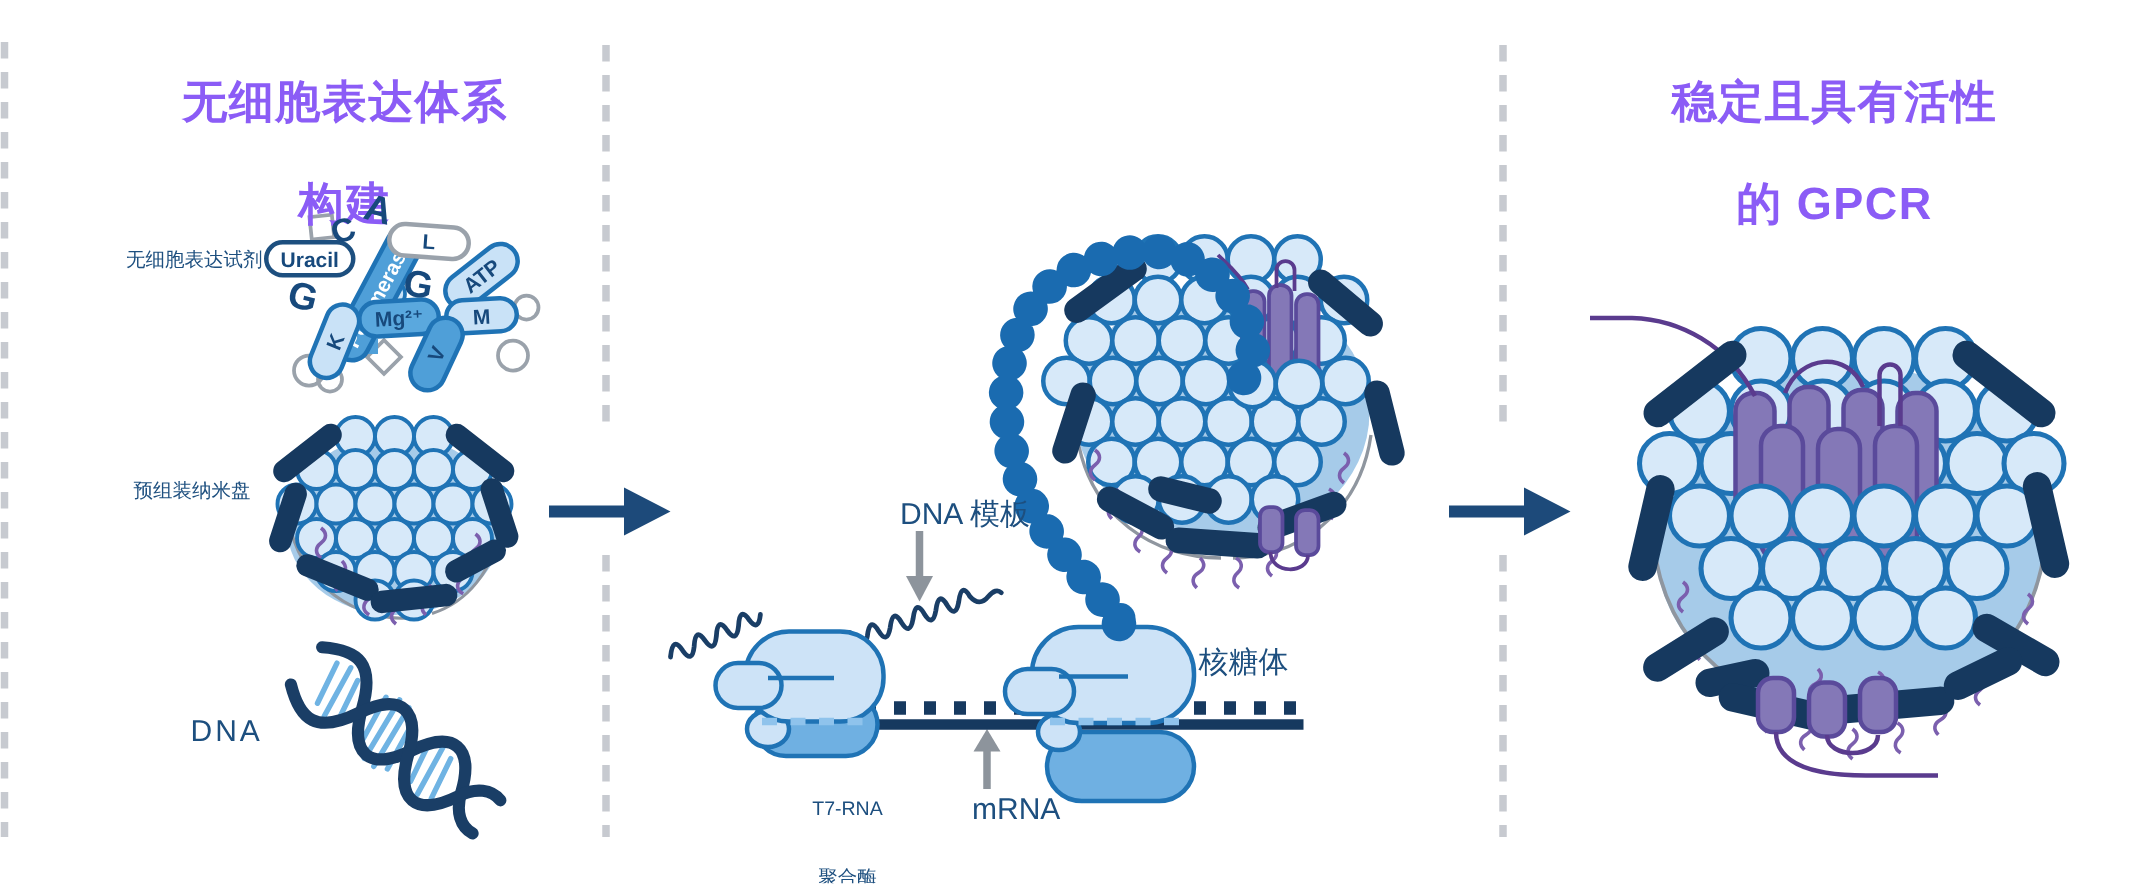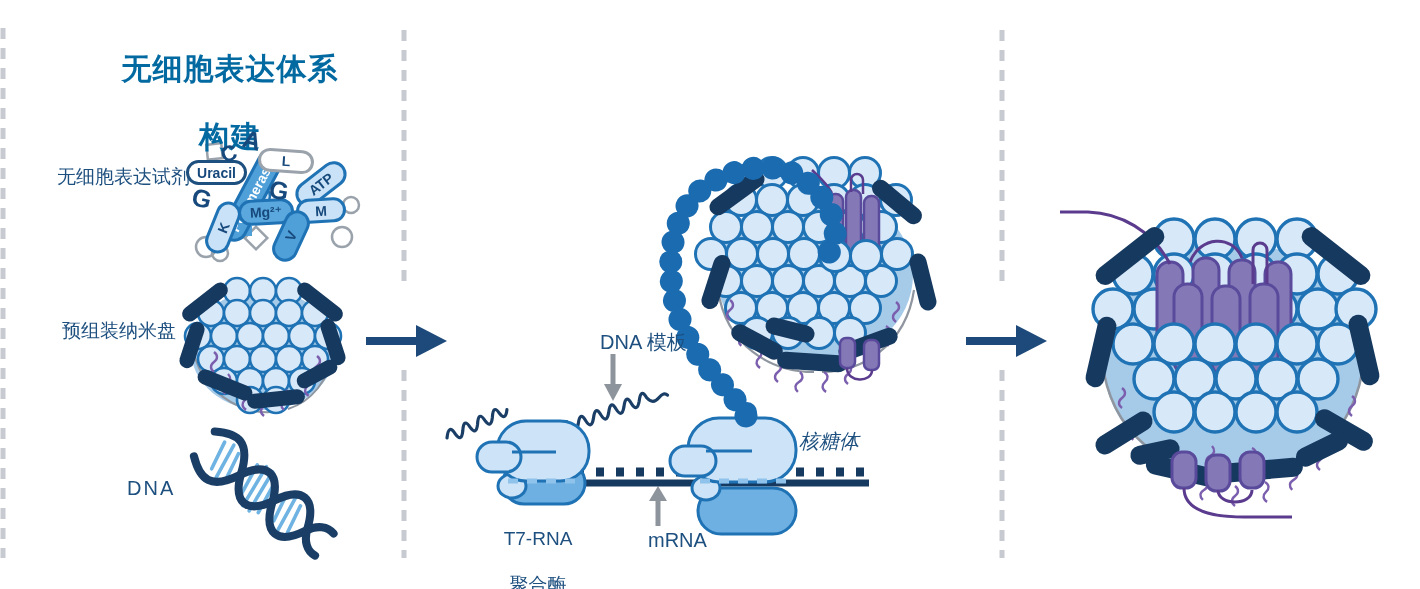--- a/index.html
+++ b/index.html
@@ -1,22 +1,22 @@
 <!DOCTYPE html>
 <html><head>
 <meta charset="utf-8">
 <style>
   html,body{margin:0;padding:0;background:#ffffff;}
   .stage{position:relative;width:1420px;height:589px;background:#ffffff;overflow:hidden;
          font-family:"Liberation Sans","DejaVu Sans",sans-serif;}
   .art{position:absolute;left:0;top:0;}
-  .title{position:absolute;color:#0369a1;font-weight:bold;font-size:30px;line-height:34px;
+  .title{position:absolute;color:#8b5cf6;font-weight:bold;font-size:30px;line-height:34px;
          text-align:center;letter-spacing:1px;white-space:pre-line;}
   .lbl{position:absolute;color:#1d4f7f;font-size:20px;white-space:nowrap;}
-  .lbl.small{font-size:19px;}
+  .lbl.small{font-size:13px;margin-left:27px;}
   .lbl.center{text-align:center;line-height:23px;white-space:pre-line;}
   .pill{position:absolute;display:flex;align-items:center;justify-content:center;
         border:3px solid #1f73b5;border-radius:999px;font-weight:bold;font-size:14px;
         color:#17497c;box-sizing:border-box;background:#c9e2f7;}
   .pill.white{background:#ffffff;border-color:#1d4f7f;}
   .pill.outline{background:#ffffff;border-color:#9aa2ab;}
   .pill.mid{background:#4f9fd8;}
   .pill.mid.lighttext{color:#ffffff;}
   .pill.mg{background:#5aa8de;}
   .letter{position:absolute;color:#17497c;font-weight:bold;font-size:24px;line-height:1;}
@@ -340,28 +340,29 @@
       <path d="M1184,488 C1184,512 1214,517 1244,517 L1292,517" fill="none" stroke="#5a3b8e" stroke-width="3"></path>
     </g>
   </g>
 </svg>
 
 <div class="title" style="left:60px;top:18px;width:340px;">
   <span>无细胞表达体系</span><br>
   <span>构建</span>
 </div>
 <div class="title" style="left:1068px;top:18px;width:310px;">
-  <br>
+  <span>稳定且具有活性</span><br>
+  <span>的 GPCR</span>
 </div>
 
 <div class="lbl small" style="left:57px;top:164px;">无细胞表达试剂</div>
 <div class="lbl small" style="left:62px;top:318px;text-align:center;">预组装纳米盘</div>
 <div class="lbl" style="left:127px;top:477px;letter-spacing:2px;">DNA</div>
 
-<div class="pill white" style="left:186px;top:160px;width:61px;height:25px;">
+<div class="pill white" style="left:176px;top:160px;width:61px;height:25px;">
   <span>Uracil</span>
     </div>
 <div class="pill mid lighttext" style="left:202px;top:183px;width:100px;height:26px;transform:rotate(-62deg);">
   <span>Polymerase</span>
     </div>
 <div class="pill" style="left:292px;top:171px;width:58px;height:26px;transform:rotate(-38deg);">
   <span>ATP</span>
     </div>
 <div class="pill mg" style="left:238px;top:199px;width:56px;height:26px;transform:rotate(-3deg);">
   <span>Mg²⁺</span>
@@ -383,15 +384,15 @@
 <span class="letter" style="left:243px;top:128px;font-size:25px;transform:rotate(15deg);">A</span>
 <span class="letter" style="left:192px;top:186px;font-size:25px;transform:rotate(14deg);">G</span>
 <span class="letter" style="left:269px;top:178px;font-size:25px;transform:rotate(10deg);">G</span>
 
 <div class="lbl" style="left:600px;top:329px;">DNA 模板</div>
 <div class="lbl small center" style="left:492px;top:504px;width:92px;">
   <span>T7-RNA</span><br>
   <span>聚合酶</span>
 </div>
 <div class="lbl" style="left:648px;top:529px;">mRNA</div>
-<div class="lbl" style="left:799px;top:428px;font-style:italic;">核糖体</div>
+<div class="lbl" style="left:799px;top:428px;">核糖体</div>
 
 </div>
 
 </body></html>

